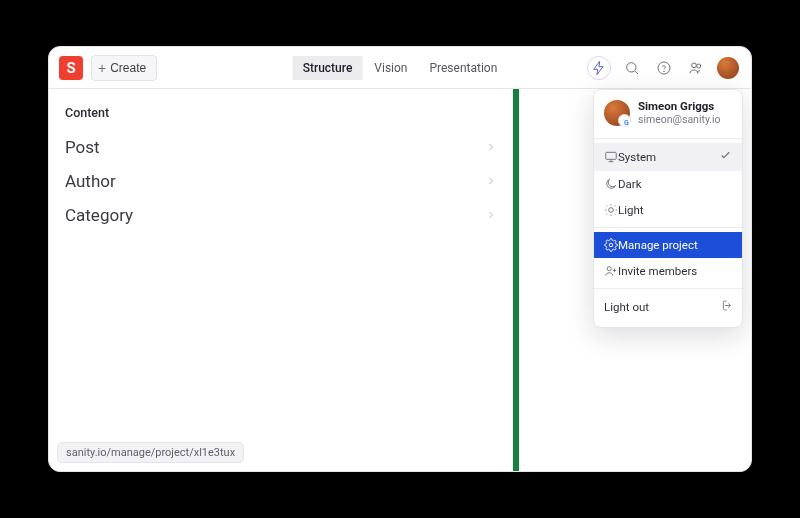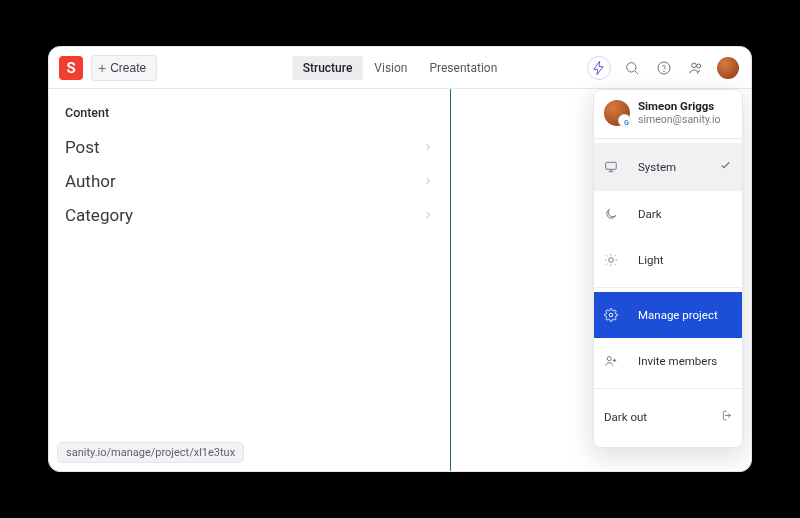--- a/index.html
+++ b/index.html
@@ -109,22 +109,22 @@
       border-radius: 50%;
       background: radial-gradient(circle at 35% 30%, #d97a3a, #8a3a1a);
       cursor: pointer;
     }
     .body {
       flex: 1;
       display: flex;
       position: relative;
     }
     .pane-left {
-      width: 402px;
-      border-right: 1px solid #15803d;
+      width: 470px;
+      border-right: 6px solid #15803d;
       padding: 10px 0 0 0;
     }
     .pane-title {
       font-size: 12.5px;
       color: #2a2a32;
       font-weight: 500;
       padding: 6px 16px 10px 16px;
     }
     .list-item {
       display: flex;
@@ -194,22 +194,22 @@
       font-size: 7px;
       font-weight: 700;
     }
     .provider-badge .g1 { color:#4285F4; }
     .menu-user-name { font-size: 11.5px; font-weight: 700; color: #1f1f28; line-height: 1.2; }
     .menu-user-email { font-size: 10.5px; color: #7a7a84; line-height: 1.2; }
     .menu-sep { height: 1px; background: #ececef; margin: 4px 0; }
     .menu-item {
       display: flex;
       align-items: center;
-      gap: 20px;
-      padding: 16px 10px;
+      gap: 0;
+      padding: 6px 10px;
       font-size: 11.5px;
       color: #2f2f38;
       cursor: pointer;
       position: relative;
     }
     .menu-item.selected { background: #f1f1f4; }
     .menu-item.primary { background: #1d4ed8; color: #fff; }
     .menu-item.primary svg { stroke: #fff; }
     .menu-item .mi-icon { width: 14px; height: 14px; display: flex; align-items: center; justify-content: center; color: #6e6e77; }
     .menu-item .mi-icon svg { width: 14px; height: 14px; stroke: currentColor; fill: none; stroke-width: 1.6; }
@@ -353,21 +353,21 @@
             <path d="M3 20c0-3 3-5 6-5s6 2 6 5"></path>
             <path d="M18 8v6M15 11h6"></path>
           </svg>
         </span>
       <span>Invite members</span>
     </div>
 
     <div class="menu-sep"></div>
 
     <div class="menu-item">
-      <span>Dark out</span>
+      <span>Light out</span>
       <span class="trail"><svg viewBox="0 0 24 24">
             <path d="M14 4h-4a2 2 0 0 0-2 2v12a2 2 0 0 0 2 2h4"></path>
             <path d="M17 8l4 4-4 4M21 12H11"></path>
           </svg></span>
     </div>
   </div>
 
   <div class="status-pill">sanity.io/manage/project/xl1e3tux</div>
 
 </div>

